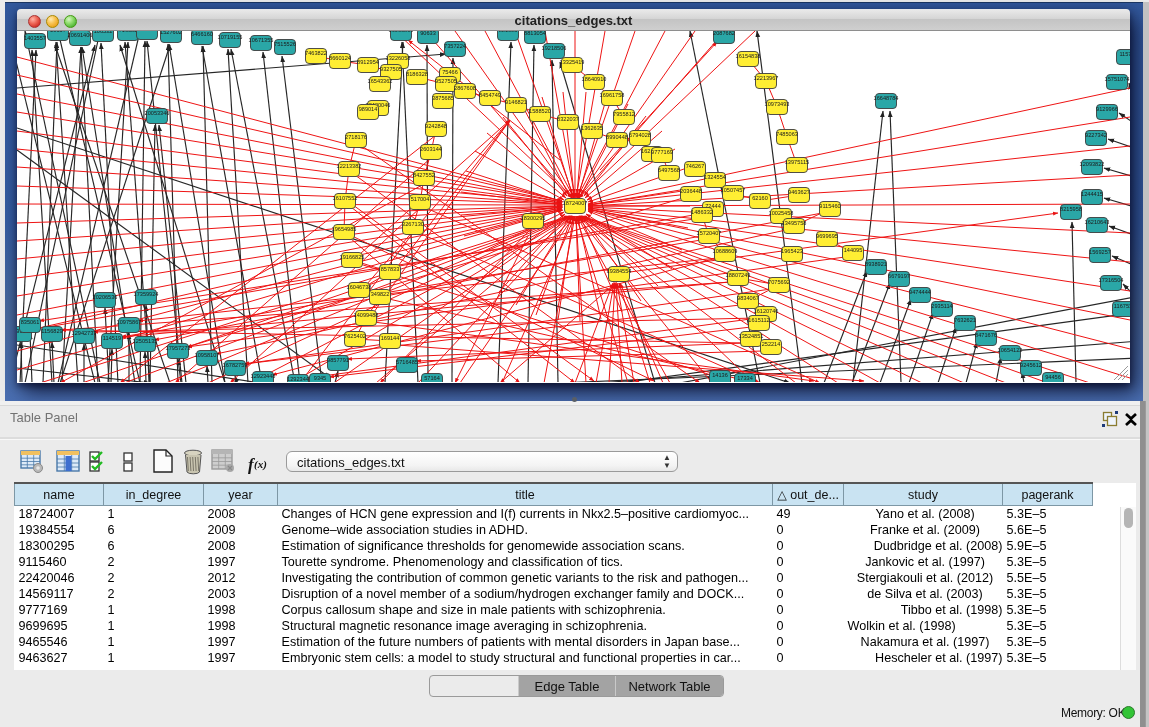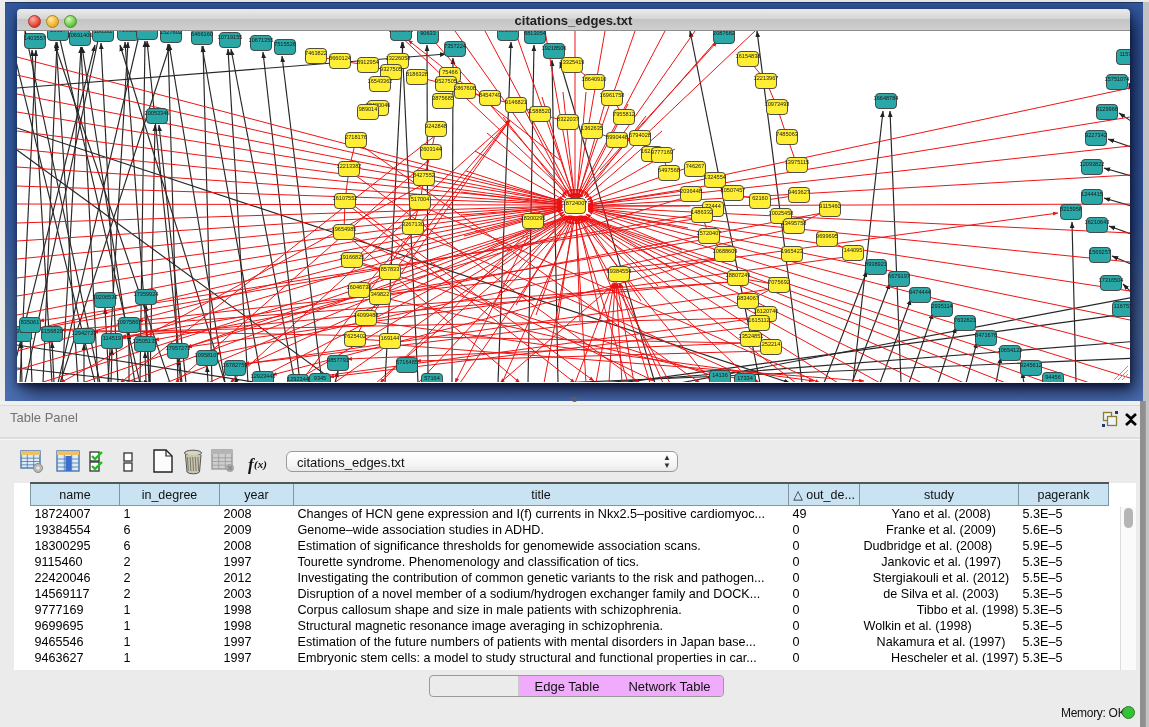--- a/index.html
+++ b/index.html
@@ -25,27 +25,27 @@
 #divider{position:absolute;left:0;top:401px;width:1140px;height:4px;background:#f0f0f0;border-bottom:1px solid #d8d8d8;}
 #tp-title{position:absolute;left:10px;top:410px;font-size:13px;color:#737373;}
 #tp-icons{position:absolute;left:1102px;top:410px;}
 #rstrip-bot{position:absolute;left:1140px;top:401px;width:9px;height:326px;background:linear-gradient(90deg,#8f8f8f 0%,#8f8f8f 60%,#c4c4c4 65%,#c4c4c4 100%);}
 #toolbar{position:absolute;left:12px;top:441px;width:1128px;height:40px;}
 #groove{position:absolute;left:0;top:437px;width:1140px;height:2px;background:#dcdcdc;border-bottom:1px solid #f8f8f8;}
 #combo{position:absolute;left:286px;top:451px;width:392px;height:21px;border:1px solid #9a9a9a;border-radius:6px;
   background:linear-gradient(180deg,#ffffff 0%,#f4f4f4 70%,#e8e8e8 100%);box-sizing:border-box;}
 #combo .ctext{position:absolute;left:10px;top:3px;font-size:13px;color:#111;}
 #combo .arrows{position:absolute;right:6px;top:2px;font-size:8px;color:#333;line-height:8px;}
-table.grid{position:absolute;left:30px;top:482px;border-collapse:collapse;table-layout:fixed;font-size:12px;}
+table.grid{position:absolute;left:14px;top:482px;border-collapse:collapse;table-layout:fixed;font-size:12px;}
 table.grid th{background:#c9e3f2;border:1px solid #7d97a5;border-top:2px solid #555;
   font-weight:normal;font-size:12.5px;padding:0;height:21px;color:#111;}
 table.grid td{padding:0 0 0 4px;height:16px;font-size:12.6px;color:#000;white-space:nowrap;overflow:hidden;}
 #tabs{position:absolute;left:429px;top:675px;height:20px;display:flex;
   border:1px solid #9a9a9a;border-radius:4px;overflow:hidden;font-size:13px;}
-#tabs .seg{display:flex;align-items:center;justify-content:center;height:20px;background:#f0abfc;color:#111;}
+#tabs .seg{display:flex;align-items:center;justify-content:center;height:20px;background:#a3a3a3;color:#111;}
 #tabs .seg.sel{background:linear-gradient(180deg,#a2a2a2,#8b8b8b);color:#fff;margin-top:20px;}
 #memory{position:absolute;left:1061px;top:706px;font-size:12px;color:#111;letter-spacing:-0.3px;}
 #memdot{position:absolute;left:1122px;top:706px;width:11px;height:11px;border-radius:50%;
   background:#32c436;border:1px solid #2c7a2c;}
 #scrollv{position:absolute;left:1120px;top:507px;width:15px;height:163px;background:#fafafa;border-left:1px solid #ddd;}
 #scrollv .thumb{position:absolute;left:3px;top:1px;width:9px;height:20px;border-radius:5px;background:#b5b5b5;}
 </style>
 </head>
 <body>
 <div id="desktop">
@@ -1020,21 +1020,21 @@
         <td>0</td>
         <td style="text-align:center">Franke et al. (2009)</td>
         <td>5.6E–5</td>
       </tr>
 <tr>
         <td>18300295</td>
         <td>6</td>
         <td>2008</td>
         <td>Estimation of significance thresholds for genomewide association scans.</td>
         <td>0</td>
-        <td style="text-align:left">Dudbridge et al. (2008)</td>
+        <td style="text-align:right">Dudbridge et al. (2008)</td>
         <td>5.9E–5</td>
       </tr>
 <tr>
         <td>9115460</td>
         <td>2</td>
         <td>1997</td>
         <td>Tourette syndrome. Phenomenology and classification of tics.</td>
         <td>0</td>
         <td style="text-align:center">Jankovic et al. (1997)</td>
         <td>5.3E–5</td>

